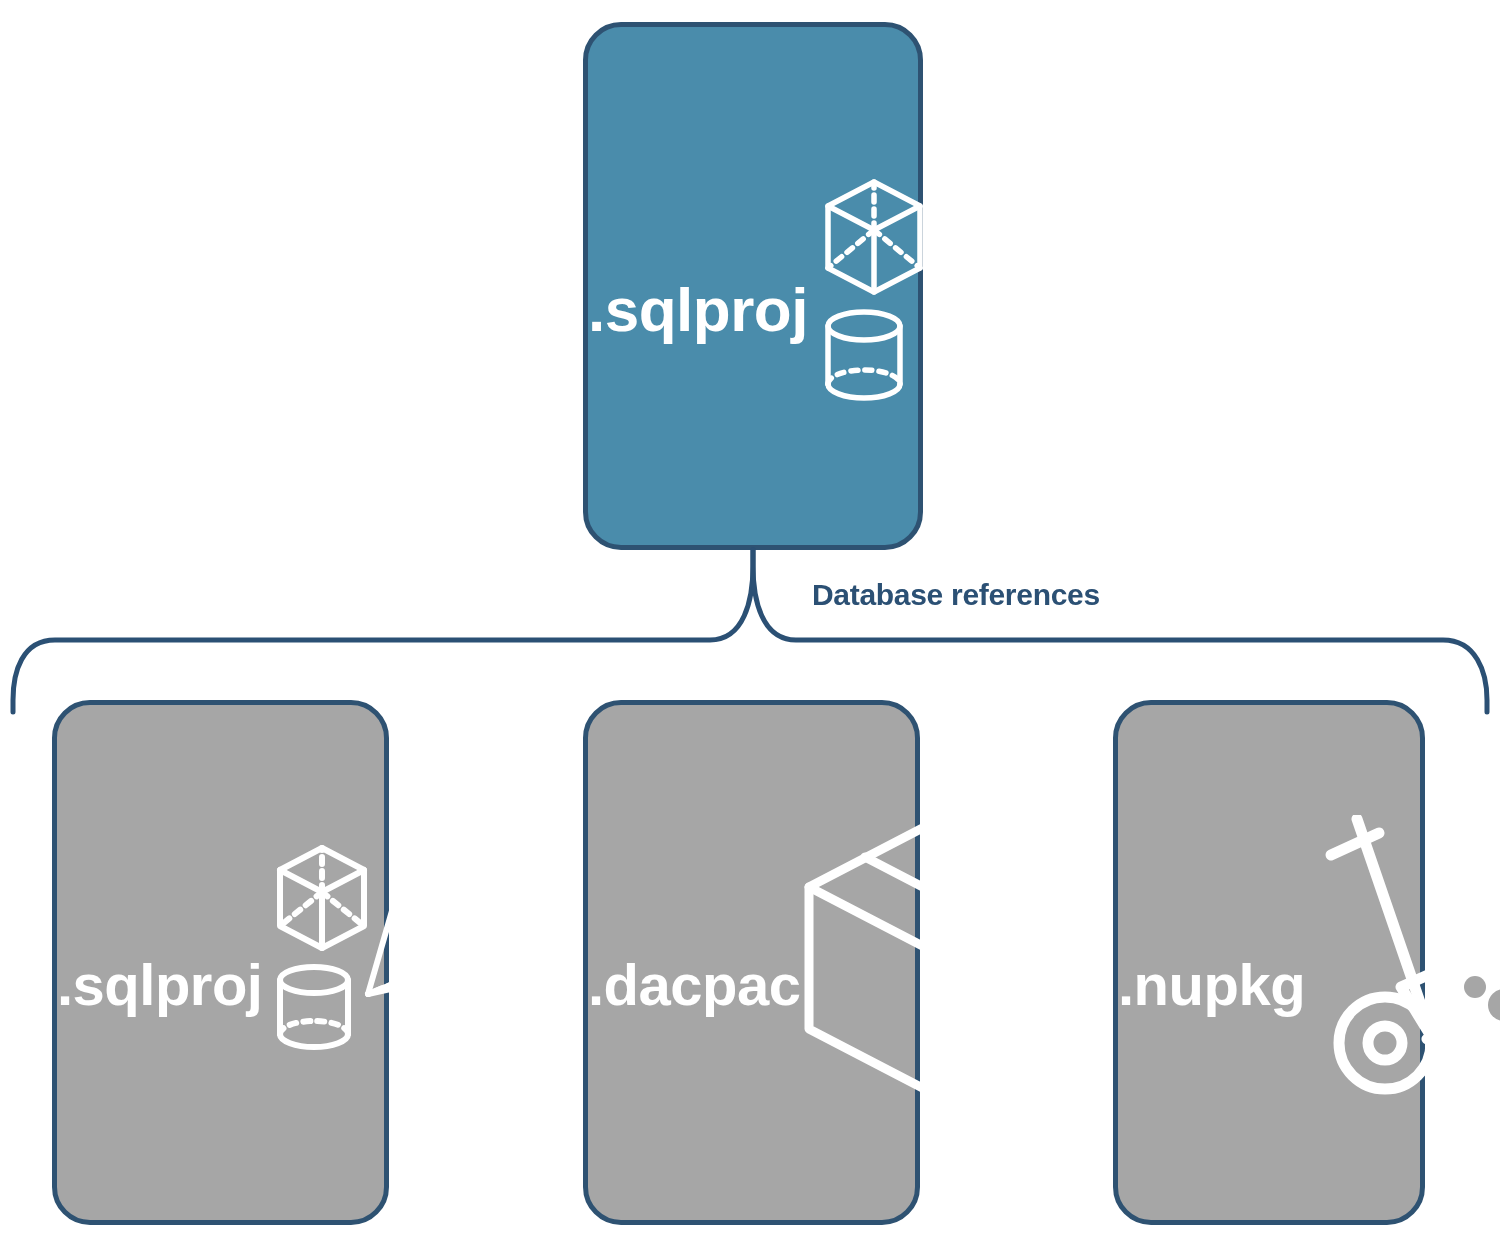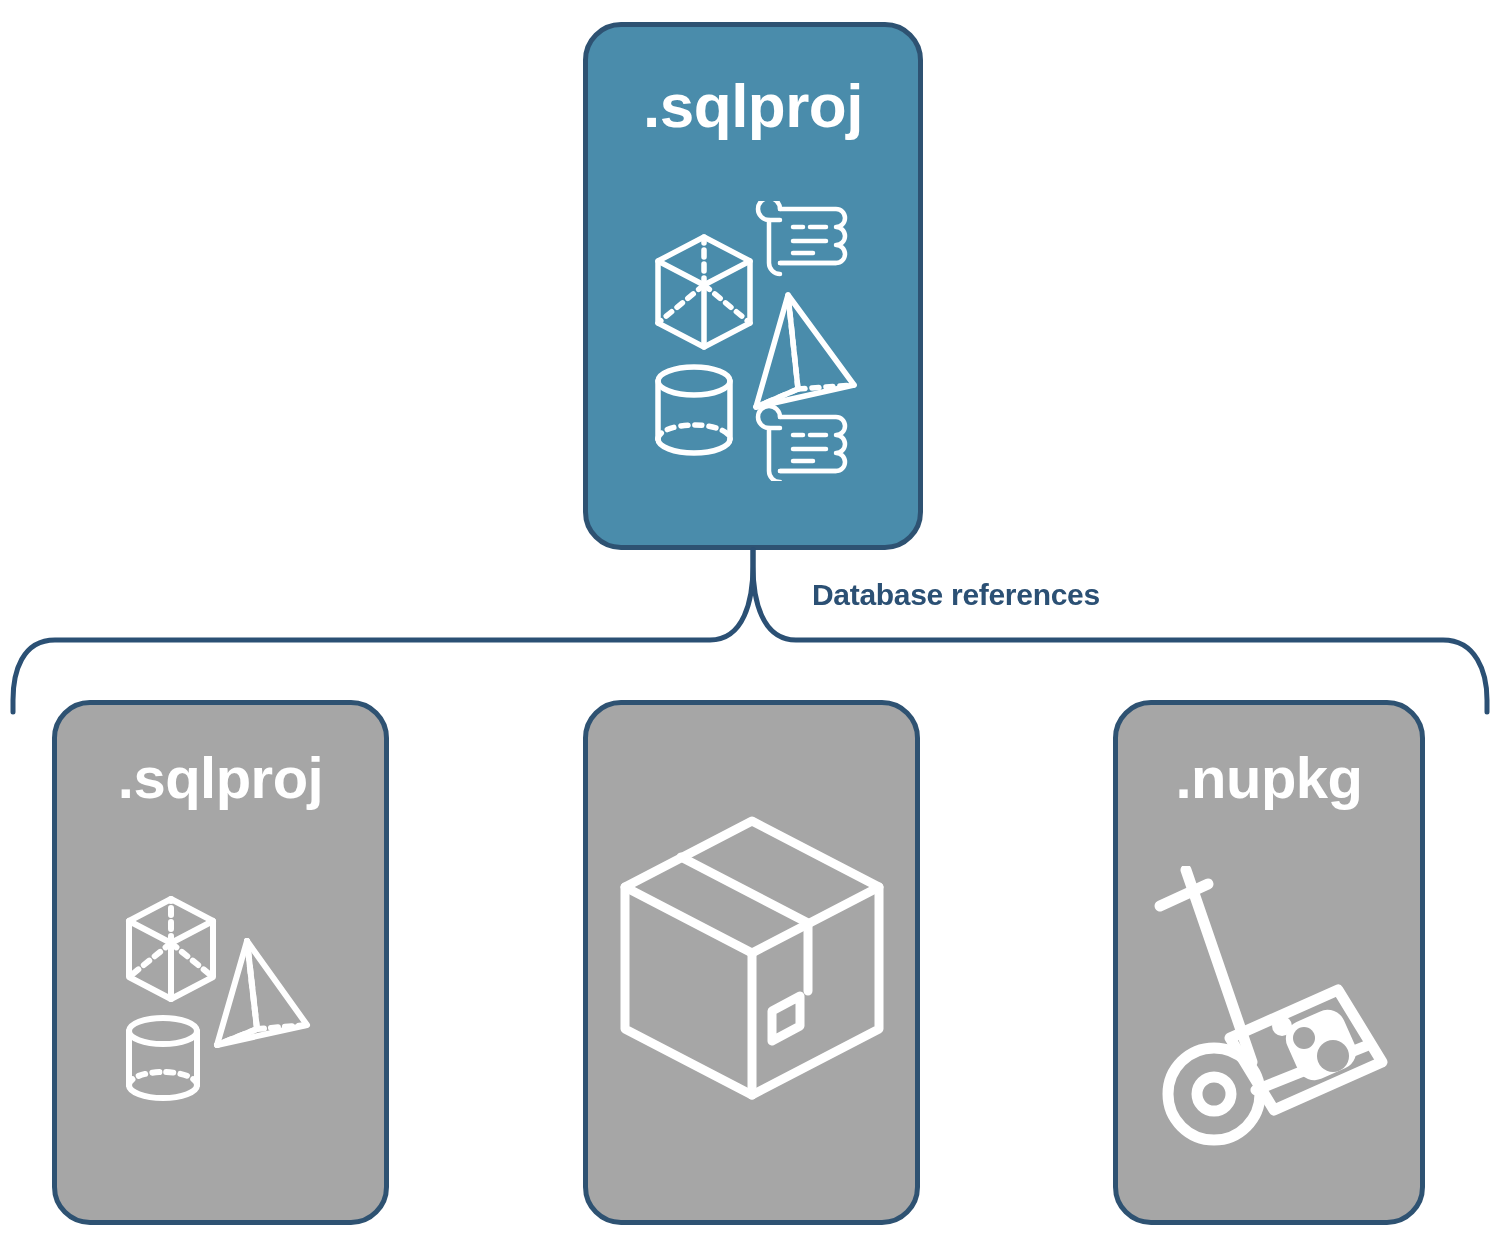--- a/index.html
+++ b/index.html
@@ -8,21 +8,21 @@
     font-family:"Liberation Sans","DejaVu Sans",sans-serif;
     -webkit-font-smoothing:antialiased;
   }
   #stage{position:absolute;inset:0;}
   .card{
     position:absolute;
     box-sizing:border-box;
     border:5px solid #2e5272;
     border-radius:38px;
     display:flex;
-    flex-direction:column;
+    flex-direction:row;
     align-items:center;
   }
   .card.primary{background:#4a8cab;}
   .card.secondary{background:#a6a6a6;}
   .card-title{
     color:#ffffff;
     font-weight:bold;
     letter-spacing:-0.5px;
     line-height:1;
     white-space:nowrap;
@@ -150,20 +150,21 @@
             <path d="M86,152 L86,206"></path>
             <path d="M18,206 A34,13 0 0 0 86,206"></path>
             <path d="M18,206 A34,13 0 0 1 86,206" stroke-dasharray="7 7"></path>
           </g>
         </g>
       </svg>
     </div>
   </div>
 
   <div class="card secondary" id="card-dacpac">
+    <div class="card-title">.dacpac</div>
     <div class="icon-area">
       <svg width="270" height="290" viewBox="0 0 270 290" style="margin-top:-10px;">
         <g fill="none" stroke="#ffffff" stroke-width="9" stroke-linecap="round" stroke-linejoin="round">
           <path d="M135,8 L262,74 L262,216 L135,282 L8,216 L8,74 Z"></path>
           <path d="M8,74 L135,140 L262,74"></path>
           <path d="M135,140 L135,282"></path>
           <path d="M64,44 L191,110 L191,178"></path>
           <path d="M155,198 L183,183 L183,213 L155,228 Z"></path>
         </g>
       </svg>

